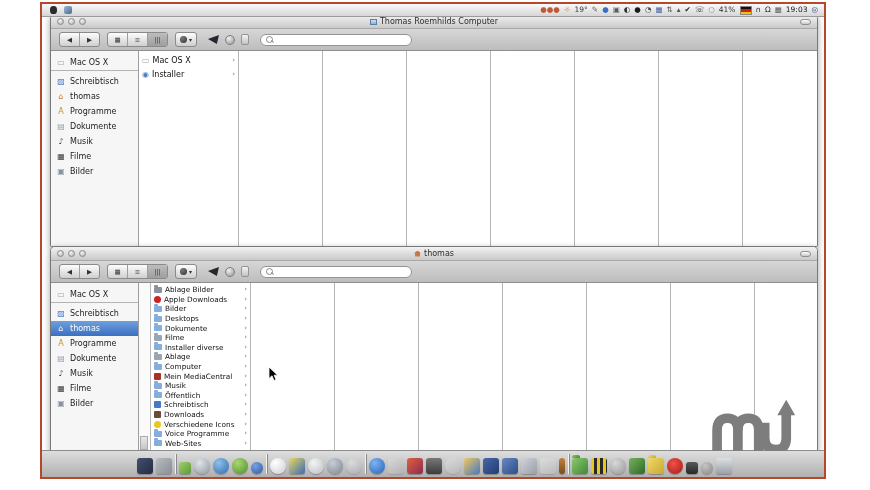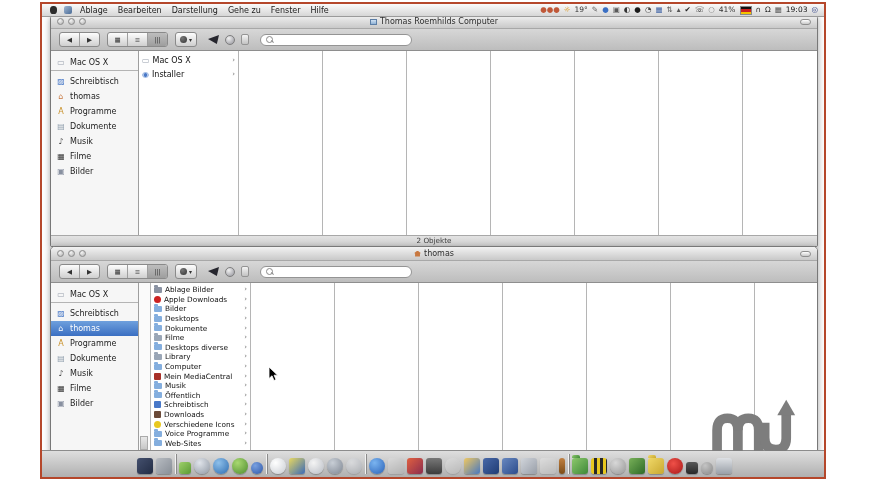--- a/index.html
+++ b/index.html
@@ -91,29 +91,20 @@
 </style>
 </head>
 <body>
 
 <div class="canvas">
   <div class="screen">
 
     <div class="menubar">
       <span class="apple-shape"></span>
       <span class="appmini"></span>
-      <div class="menus">
-
-      <span class="menu-item">Ablage</span>
-          <span class="menu-item">Bearbeiten</span>
-          <span class="menu-item">Darstellung</span>
-          <span class="menu-item">Gehe zu</span>
-          <span class="menu-item">Fenster</span>
-          <span class="menu-item">Hilfe</span>
-        </div>
       <div class="statuses">
 
       <span class="st" style="color: rgb(192, 88, 56);">●●●</span>
           <span class="st" style="color: rgb(216, 144, 16);">☼</span>
           <span class="st" style="color: rgb(51, 51, 51);">19°</span>
           <span class="st" style="color: rgb(85, 85, 85);">✎</span>
           <span class="st" style="color: rgb(58, 111, 196);">●</span>
           <span class="st" style="color: rgb(90, 90, 90);">▣</span>
           <span class="st" style="color: rgb(51, 51, 51);">◐</span>
           <span class="st" style="color: rgb(26, 26, 26);">●</span>
@@ -220,23 +211,20 @@
             </div>
           </div>
         <div class="col colE"></div>
         <div class="col colE"></div>
         <div class="col colE"></div>
         <div class="col colE"></div>
         <div class="col colE"></div>
         <div class="col colE"></div>
         <div class="col colE"></div>
       </div>
-      <div class="statusbar">
-        <span>2 Objekte</span>
-      </div>
     </div>
 
     <div class="window win2">
       <div class="titlebar">
         <span class="tlights">
           <span class="tl"></span>
           <span class="tl"></span>
           <span class="tl"></span>
         </span>
         <span class="wtitle">
@@ -332,26 +320,26 @@
               <span>Dokumente</span>
               <span class="arrow"></span>
             </div>
             <div class="row">
               <span class="mini folder" style="background: rgb(154, 166, 182);"></span>
               <span>Filme</span>
               <span class="arrow"></span>
             </div>
             <div class="row">
               <span class="mini folder" style="background: rgb(132, 174, 222);"></span>
-              <span>Desktops diverse</span>
+              <span>Installer diverse</span>
               <span class="arrow"></span>
             </div>
             <div class="row">
               <span class="mini folder" style="background: rgb(154, 166, 182);"></span>
-              <span>Library</span>
+              <span>Ablage</span>
               <span class="arrow"></span>
             </div>
             <div class="row">
               <span class="mini folder" style="background: rgb(132, 174, 222);"></span>
               <span>Computer</span>
               <span class="arrow"></span>
             </div>
             <div class="row">
               <span class="mini square" style="background: rgb(168, 48, 40);"></span>
               <span>Mein MediaCentral</span>

